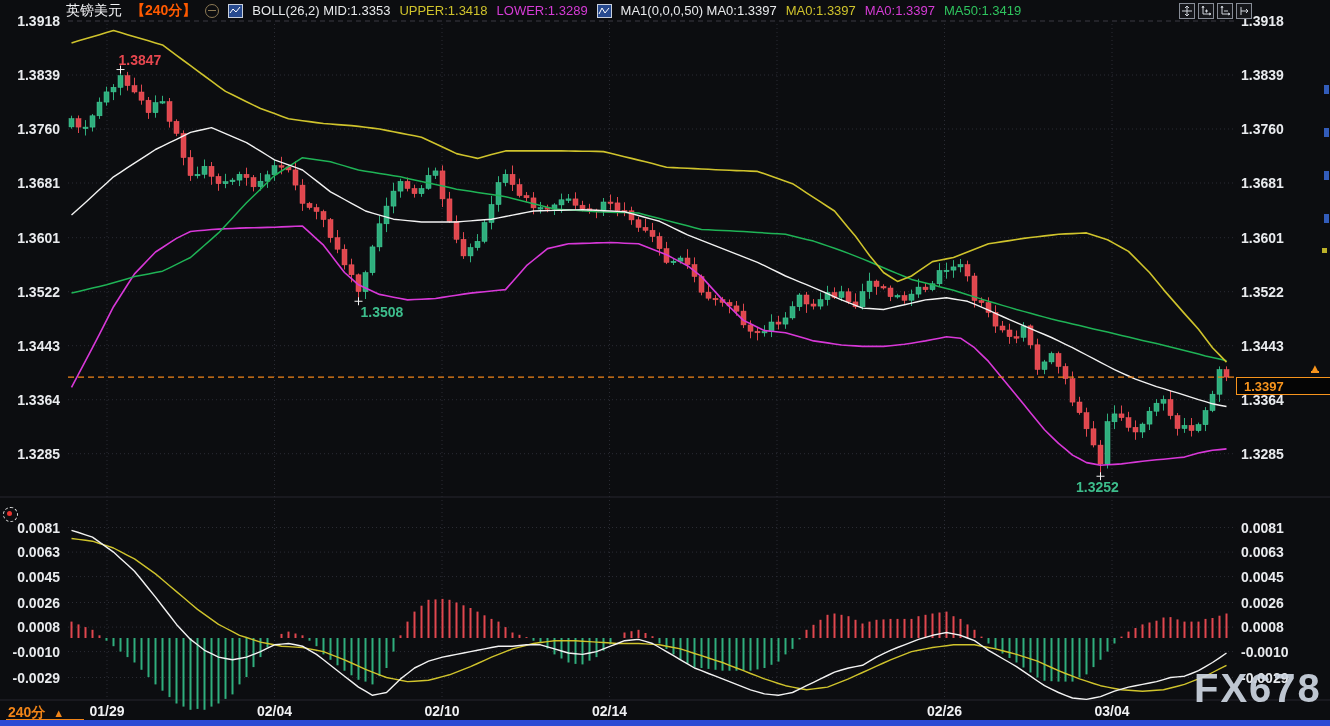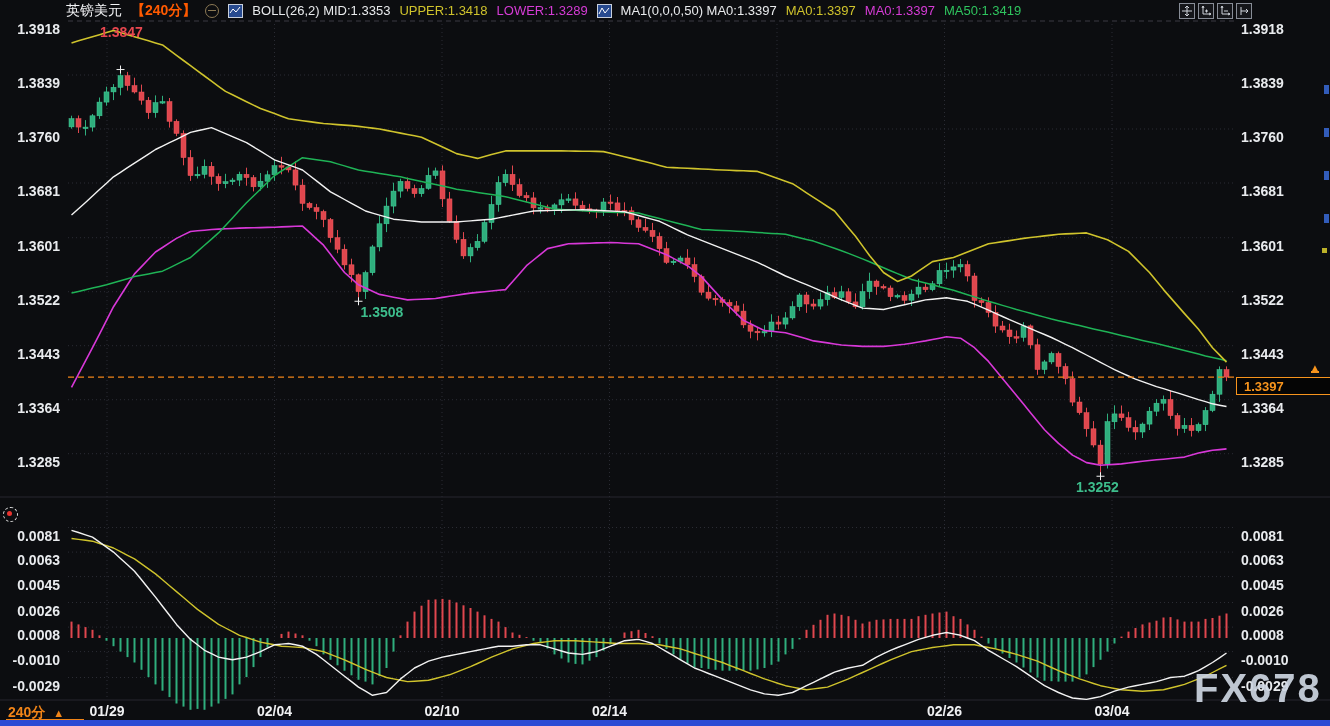--- a/index.html
+++ b/index.html
@@ -11,21 +11,21 @@
   .sym{color:#f2f3f5;font-weight:400;font-size:14px;}
   .c-white{color:#e8eaec}.c-yel{color:#cfc32c}.c-mag{color:#d63cd6}.c-grn{color:#2fc45e}
   .c-org{color:#ff5a00;font-weight:700;font-size:14px;}
   .coll-icon{width:12px;height:12px;border:1px solid #8c7a55;border-radius:50%;display:inline-block;position:relative;}
   .coll-icon::after{content:"";position:absolute;left:2px;right:2px;top:5px;height:1px;background:#8c7a55;}
   .ind-icon{width:13px;height:12px;background:#274a8f;border:1px solid #c8d0dc;display:inline-block;}
   .ind-icon svg{position:static;display:block;}
   .tools{position:absolute;right:78px;top:3px;display:flex;gap:3px;z-index:6;}
   .tbtn{width:14px;height:14px;border:1px solid #878c96;background:#15161a;display:flex;align-items:center;justify-content:center;}
   .tbtn svg{position:static;}
-  .axis-label{position:absolute;width:58px;font-size:14px;font-weight:700;color:#e9ebee;z-index:4;margin-top:8px;}
+  .axis-label{position:absolute;width:58px;font-size:14px;font-weight:700;color:#e9ebee;z-index:4;}
   .al-left{left:2px;text-align:right;}
   .al-right{left:1241px;text-align:left;}
   .date-label{position:absolute;top:703px;width:64px;text-align:center;font-size:14px;font-weight:700;color:#f0f1f3;z-index:4;}
   .anno{position:absolute;font-size:14px;font-weight:700;z-index:5;}
   .anno-red{color:#e8474f;}
   .anno-grn{color:#3dbd8c;}
   .ptag{position:absolute;left:1236px;top:377px;width:93px;height:16px;background:#050505;
         border:1px solid #f7941d;color:#f7941d;font-size:13px;font-weight:700;
         display:flex;align-items:center;padding-left:7px;z-index:6;}
   .parrow{position:absolute;left:1310px;top:363px;color:#f7941d;font-size:10px;line-height:10px;z-index:6;text-align:center;}
@@ -623,21 +623,21 @@
           <path d="M2 0 V8 H10 M1 2 L2 0 L3 2 M8 7 L10 8 L8 9 M4 5 h4" stroke="#cfd3da" stroke-width="1" fill="none"></path>
         </svg>
       </span>
     <span class="tbtn">
         <svg width="10" height="10">
           <path d="M2 1 V9 M2 5 H9 M7 3 L9 5 L7 7" stroke="#cfd3da" stroke-width="1" fill="none"></path>
         </svg>
       </span>
   </div>
 
-  <div class="anno anno-red" style="left:100px;top:24px;width:80px;text-align:left;">1.3847</div>
+  <div class="anno anno-red" style="left:100px;top:52px;width:80px;text-align:center;">1.3847</div>
   <div class="anno anno-grn" style="left:342px;top:304px;width:80px;text-align:center;">1.3508</div>
   <div class="anno anno-grn" style="left:1076px;top:479px;width:80px;text-align:left;">1.3252</div>
 
   <div class="ptag">
       <span>1.3397</span>
     </div>
   <div class="parrow">▲<span class="base"></span></div>
 
   <span class="macd-dot"></span>
 

